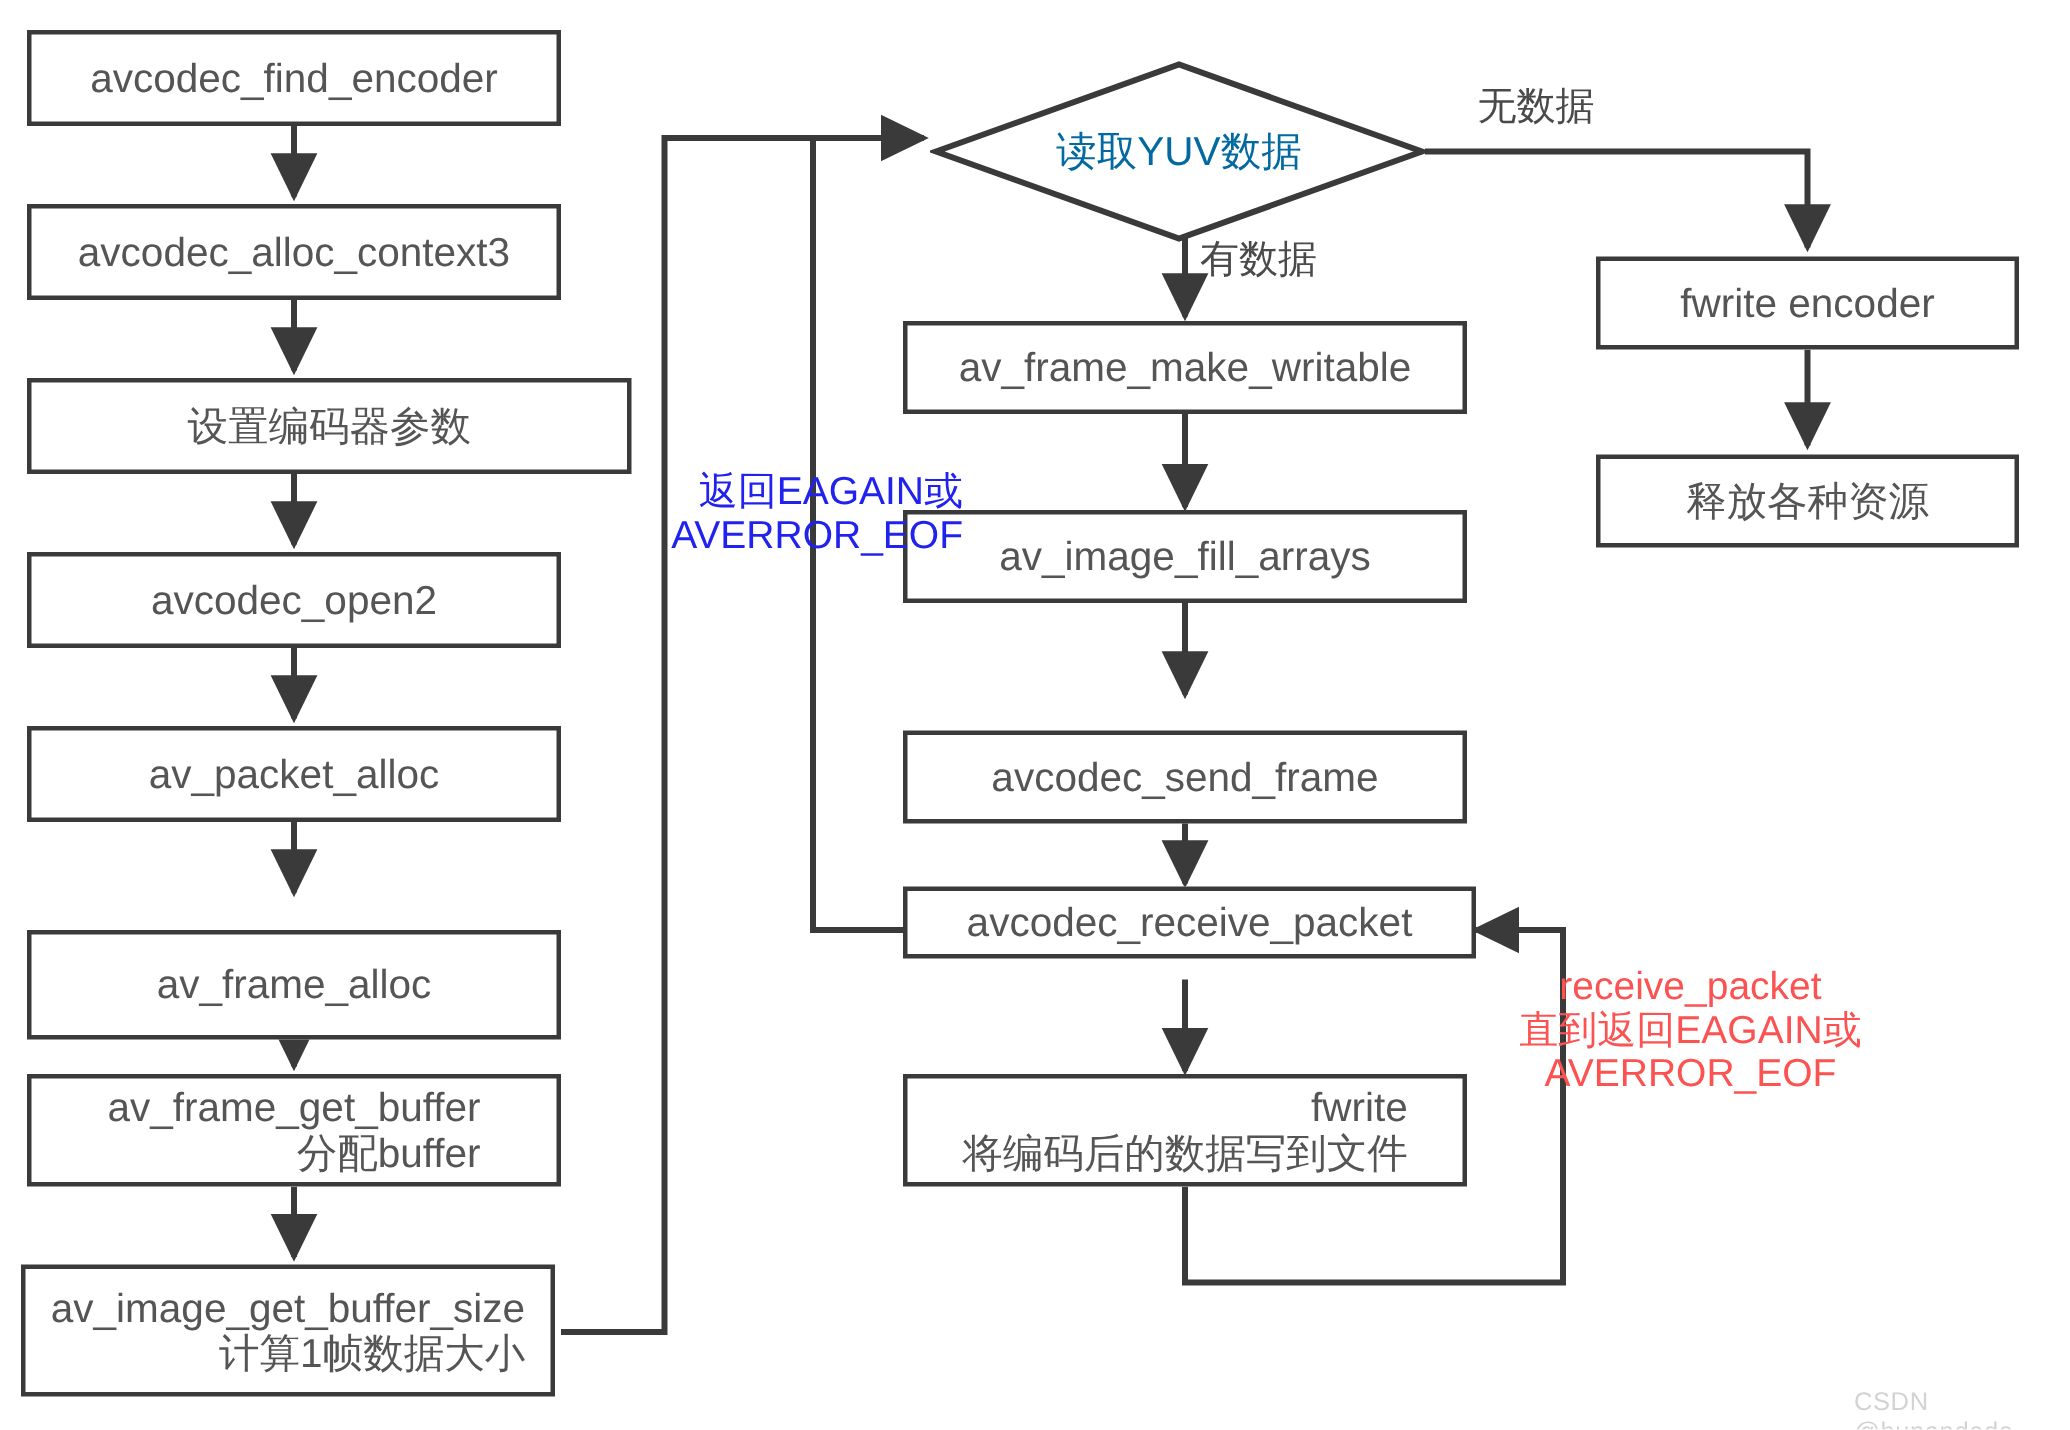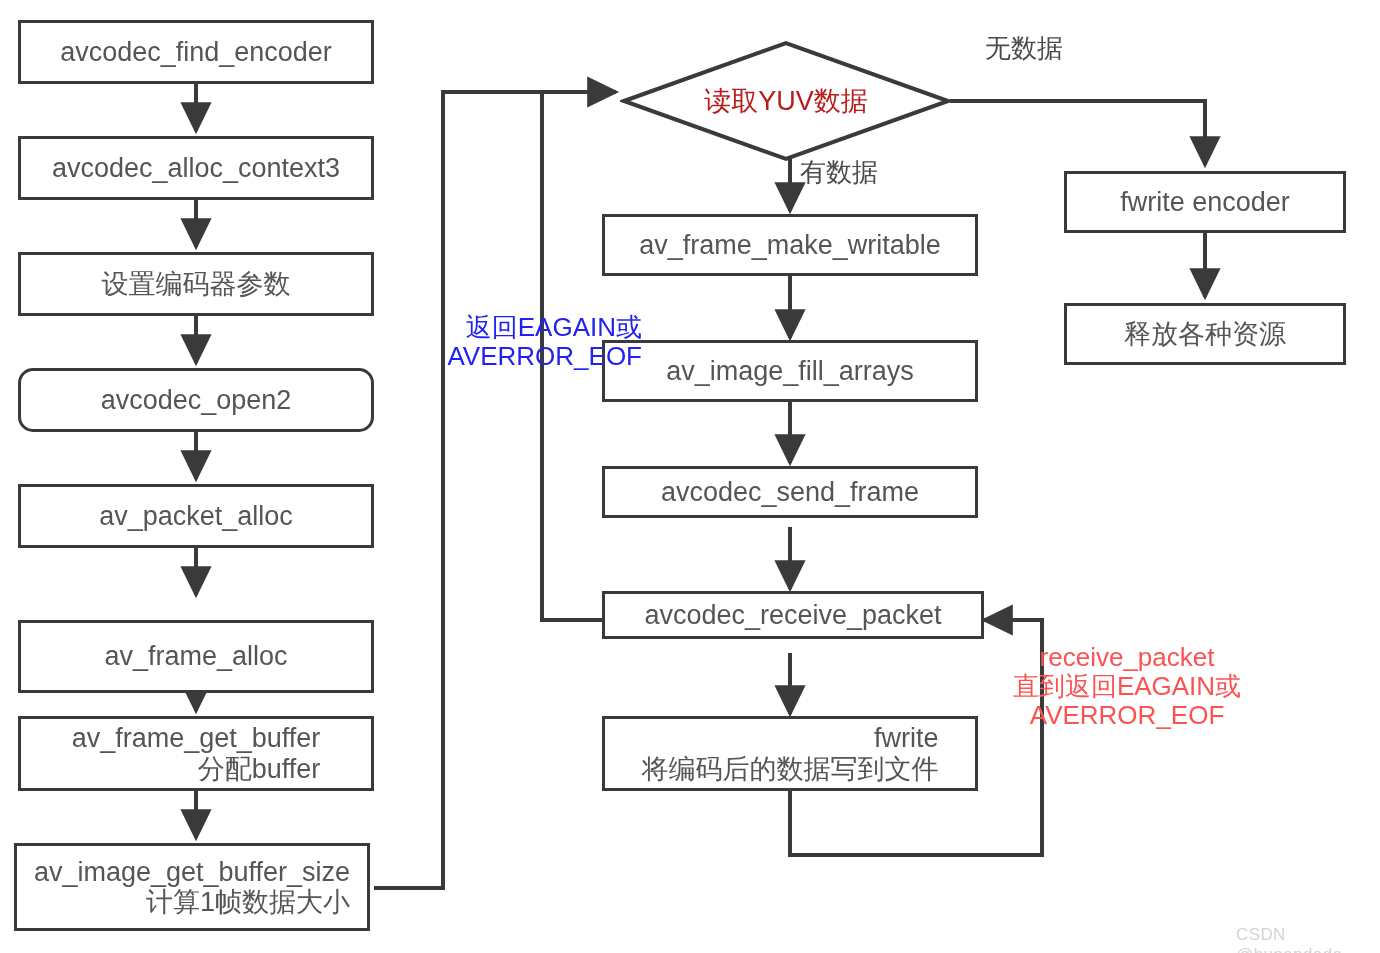--- a/index.html
+++ b/index.html
@@ -40,21 +40,21 @@
     letter-spacing: 0px;
   }
   .node .txt {
     display: block;
     white-space: pre-line;
     padding: 0 6px;
     text-align: right;
   }
   .diamond-wrap {
     position: absolute;
-    color: #b91c1c;
+    color: #0369a1;
     font-size: 27px;
     display: flex;
     align-items: center;
     justify-content: center;
     text-align: left;
   }
   .diamond-wrap svg {
     position: absolute;
     left: 0;
     top: 0;
@@ -127,25 +127,25 @@
   </svg>
 
   <div class="node" style="left:18px; top:20px; width:356px; height:64px;">
     <span class="txt">avcodec_find_encoder</span>
   </div>
 
   <div class="node" style="left:18px; top:136px; width:356px; height:64px;">
     <span class="txt">avcodec_alloc_context3</span>
   </div>
 
-  <div class="node" style="left:18px; top:252px; width:356px; height:64px;">
+  <div class="node" style="left:18px; top:252px; width:403px; height:64px;">
     <span class="txt">设置编码器参数</span>
   </div>
 
-  <div class="node" style="left:18px; top:368px; width:356px; height:64px;border-radius:15px;">
+  <div class="node" style="left:18px; top:368px; width:356px; height:64px;">
     <span class="txt">avcodec_open2</span>
   </div>
 
   <div class="node" style="left:18px; top:484px; width:356px; height:64px;">
     <span class="txt">av_packet_alloc</span>
   </div>
 
   <div class="node" style="left:18px; top:600px; width:356px; height:73px;margin-top:20px;">
     <span class="txt">av_frame_alloc</span>
   </div>
@@ -168,42 +168,42 @@
   </div>
 
   <div class="node" style="left:602px; top:340px; width:376px; height:62px;">
     <span class="txt">av_image_fill_arrays</span>
   </div>
 
   <div class="node" style="left:602px; top:214px; width:376px; height:62px;">
     <span class="txt">av_frame_make_writable</span>
   </div>
 
-  <div class="node" style="left:602px; top:466px; width:376px; height:52px;">
+  <div class="node" style="left:602px; top:487px; width:376px; height:62px;">
     <span class="txt">avcodec_send_frame</span>
   </div>
 
   <div class="node" style="left:602px; top:591px; width:382px; height:48px;">
     <span class="txt">avcodec_receive_packet</span>
   </div>
 
   <div class="node" style="left:602px; top:716px; width:376px; height:75px;">
     <span class="txt">fwrite
 将编码后的数据写到文件</span>
   </div>
 
   <div class="node" style="left:1064px; top:171px; width:282px; height:62px;">
     <span class="txt">fwrite encoder</span>
   </div>
 
   <div class="node" style="left:1064px; top:303px; width:282px; height:62px;">
     <span class="txt">释放各种资源</span>
   </div>
 
-  <div class="edge-label" style="left:985px; top:34px;">无数据</div>
+  <div class="edge-label" style="left:985px; top:56px;">无数据</div>
 
   <div class="edge-label" style="left:800px; top:158px;">有数据</div>
 
   <div class="edge-label blue" style="left:434px; top:313px; width:208px;">返回EAGAIN或
 AVERROR_EOF</div>
 
   <div class="edge-label red" style="left:992px; top:643px; width:270px;">receive_packet
 直到返回EAGAIN或
 AVERROR_EOF</div>
 

